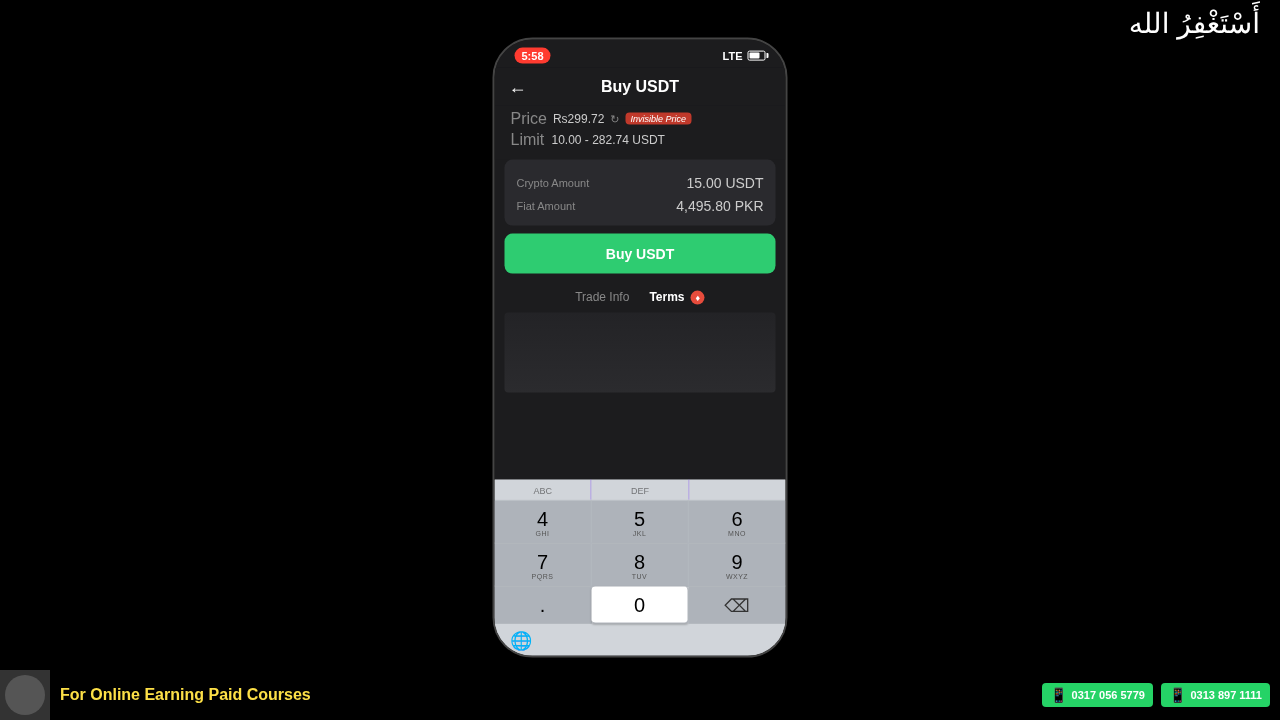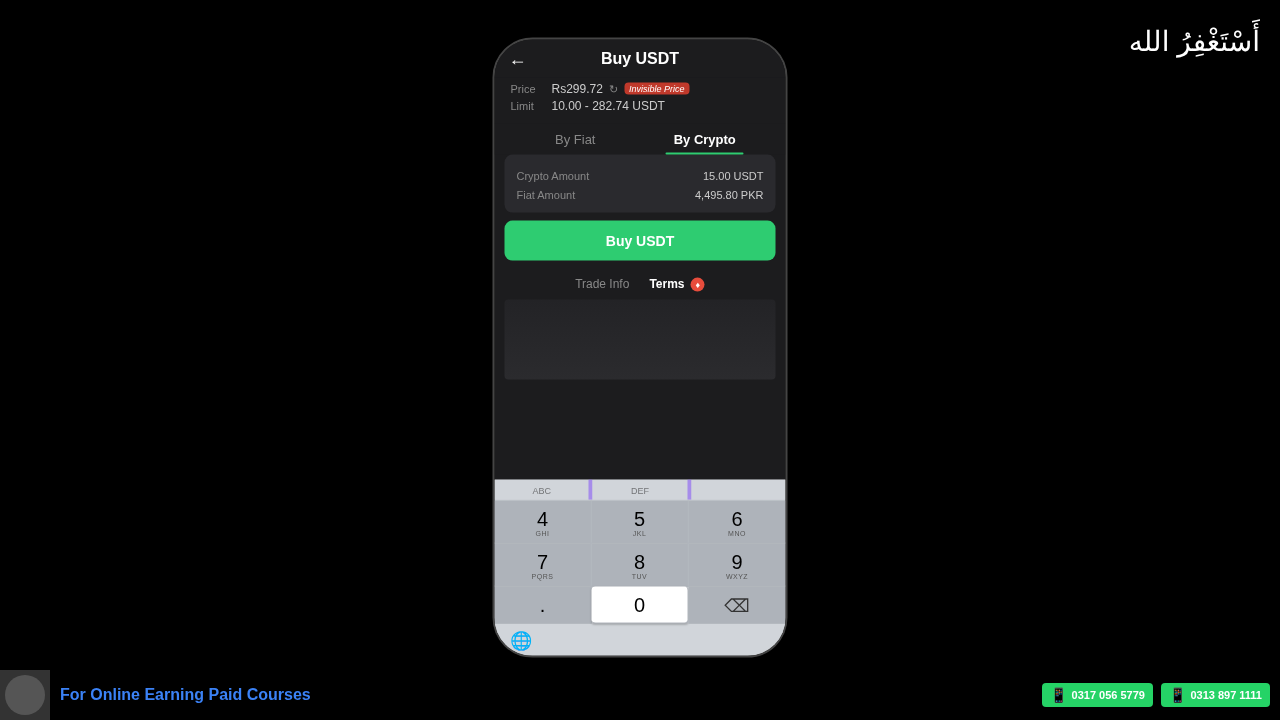--- a/index.html
+++ b/index.html
@@ -8,21 +8,21 @@
       height: 720px;
       background: #000;
       font-family: -apple-system, BlinkMacSystemFont, 'Helvetica Neue', Arial, sans-serif;
       overflow: hidden;
       position: relative;
     }
 
     
     .arabic-text {
       position: absolute;
-      top: 25px;
+      top: 7px;
       right: 20px;
       color: #fff;
       font-size: 28px;
       font-family: Arial, sans-serif;
       z-index: 10;
     }
 
     
     .phone-frame {
       position: absolute;
@@ -126,21 +126,21 @@
       background: #1c1c1e;
     }
     .info-row {
       display: flex;
       align-items: center;
       gap: 6px;
       margin-bottom: 3px;
     }
     .info-label {
       color: #888;
-      font-size: 11px;
+      font-size: 16px;
       min-width: 35px;
     }
     .info-value {
       color: #ccc;
       font-size: 12px;
     }
     .price-badge {
       background: #c0392b;
       color: #fff;
       font-size: 9px;
@@ -229,21 +229,21 @@
       justify-content: space-between;
       align-items: center;
       padding: 5px 0 2px;
     }
     .calc-label {
       color: #888;
       font-size: 11px;
     }
     .calc-value {
       color: #ccc;
-      font-size: 11px;
+      font-size: 14px;
     }
 
     
     .buy-btn {
       margin: 8px 10px;
       background: #2ecc71;
       color: #fff;
       font-size: 14px;
       font-weight: 700;
       text-align: center;
@@ -303,21 +303,21 @@
       border-bottom: 1px solid #b0b5bc;
       opacity: 0.6;
     }
     .numpad-top-key {
       flex: 1;
       text-align: center;
       padding: 6px 4px 4px;
       font-size: 9px;
       color: #333;
       background: #d1d5da;
-      border-right: 4px solid #8b5cf6;
+      border-right: 1px solid #8b5cf6;
     }
     .numpad-top-key:last-child { border-right: none; }
     .numpad-grid {
       display: grid;
       grid-template-columns: repeat(3, 1fr);
     }
     .numpad-key {
       text-align: center;
       padding: 8px 4px 6px;
       border-right: 1px solid #b0b5bc;
@@ -395,21 +395,21 @@
       background: #555;
       border-radius: 50%;
     }
     .banner-text-section {
       flex: 1;
       display: flex;
       align-items: center;
       padding: 0 10px;
     }
     .banner-text {
-      color: #3b82f6;
+      color: #fde047;
       font-size: 16px;
       font-weight: 700;
       white-space: nowrap;
     }
     .banner-contact {
       display: flex;
       align-items: center;
       gap: 8px;
       margin-left: auto;
       padding-right: 10px;
@@ -429,20 +429,29 @@
       font-size: 14px;
     }
   </style>
 </head>
 <body>
 
 <div class="arabic-text">أَسْتَغْفِرُ الله</div>
 
 <div class="phone-frame">
 
+  <div class="status-bar">
+    <span class="status-time">5:58</span>
+    <div class="status-right">
+      <span>LTE</span>
+      <div class="battery-icon">
+        <div class="battery-fill"></div>
+      </div>
+    </div>
+  </div>
 
   <div class="app-content">
 
     <div class="header">
       <span class="back-btn">←</span>
       <span class="header-title">Buy USDT</span>
     </div>
 
     <div class="info-section">
       <div class="info-row">
@@ -450,24 +459,20 @@
         <span class="info-value">Rs299.72</span>
         <span style="color:#888;font-size:11px;">↻</span>
         <span class="price-badge">Invisible Price</span>
       </div>
       <div class="info-row">
         <span class="info-label">Limit</span>
         <span class="info-value">10.00 - 282.74 USDT</span>
       </div>
     </div>
 
-    <div class="tabs">
-      <div class="tab">By Fiat</div>
-      <div class="tab active">By Crypto</div>
-    </div>
 
     <div class="input-section">
       <div class="calc-row">
         <span class="calc-label">Crypto Amount</span>
         <span class="calc-value">15.00 USDT</span>
       </div>
       <div class="calc-row">
         <span class="calc-label">Fiat Amount</span>
         <span class="calc-value">4,495.80 PKR</span>
       </div>

